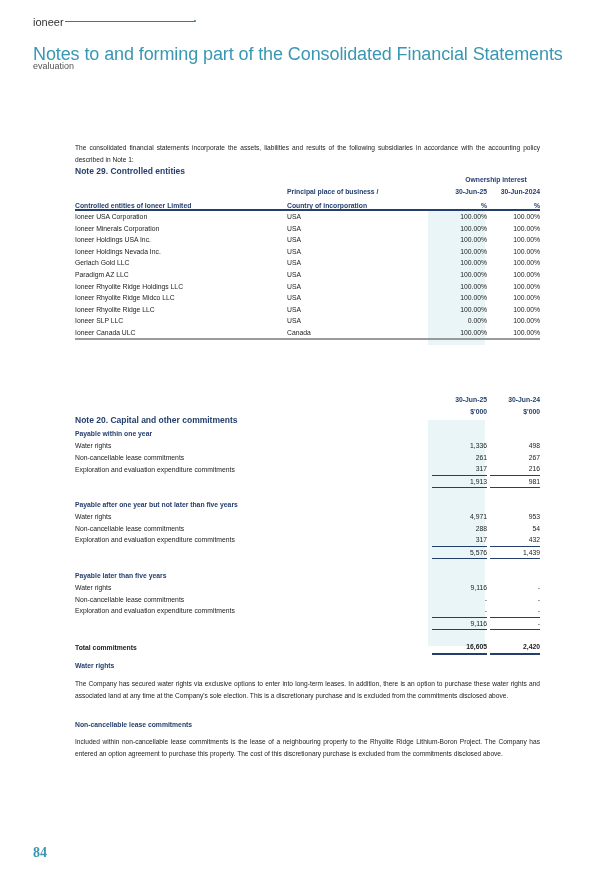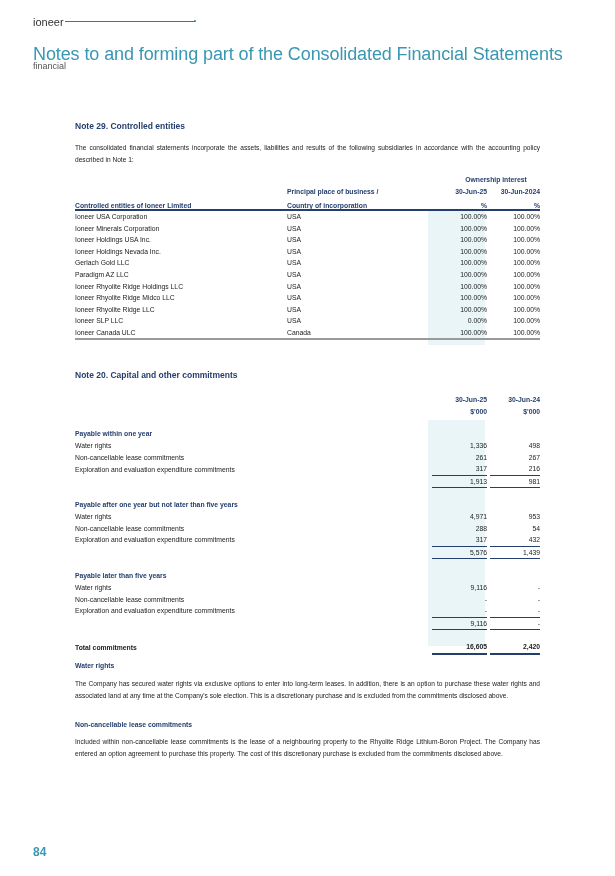--- a/index.html
+++ b/index.html
@@ -7,21 +7,21 @@
 
   .brand { position: absolute; left: 33px; top: 16px; font-size: 11px; color: #333; }
   .brand-line { position: absolute; left: 65px; top: 21px; width: 130px; height: 1px; background: #2e7f94; }
   .brand-line::after { content: ""; position: absolute; right: -1px; top: -1px; width: 2px; height: 2px; background: #2e7f94; border-radius: 1px; }
 
   .page-title { position: absolute; left: 33px; top: 44px; font-size: 18px; color: #3a97b3; letter-spacing: -0.1px; }
   .page-subtitle { position: absolute; left: 33px; top: 61px; font-size: 9px; color: #555; }
 
   .content { position: absolute; left: 75px; top: 0; width: 465px; font-size: 7px; color: #222; }
 
-  .note-heading { position: absolute; left: 0; font-size: 8.5px; font-weight: bold; color: #243e6e; }
+  .note-heading { position: absolute; left: 0; font-size: 8.5px; font-weight: bold; color: #243e6e; margin-top: 45px; }
   .para { position: absolute; left: 0; width: 465px; font-size: 6.6px; line-height: 11.5px; text-align: justify; color: #222; }
 
   .shade { position: absolute; background: #e9f5f7; }
 
   table { border-collapse: collapse; position: absolute; left: 0; width: 465px; font-size: 6.8px; }
   td, th { padding: 0; height: 11.6px; white-space: nowrap; }
   th { font-weight: bold; color: #243e6e; }
   .num { text-align: right; }
   .c-name { width: 212px; text-align: left; }
   .c-country { width: 145px; text-align: left; }
@@ -38,29 +38,29 @@
   .t2 td.v2 { width: 50px; text-align: right; }
   .t2 .sec td.lbl { font-weight: bold; color: #243e6e; }
   .t2 .hdr td { font-weight: bold; color: #243e6e; }
   .t2 .sub td.v1, .t2 .sub td.v2 { border-top: 1px solid #243e6e; border-bottom: 1px solid #243e6e; }
   .t2 .total td { font-weight: bold; color: #222; }
   .t2 .total td.v1, .t2 .total td.v2 { border-bottom: 2.5px solid #243e6e; }
   .t2 .spacer td { height: 11px; }
 
   .sub-heading { position: absolute; left: 0; font-size: 6.8px; font-weight: bold; color: #243e6e; }
 
-  .page-num { position: absolute; left: 33px; top: 845px; font-size: 12px; font-weight: bold; color: #3a97b3; }
+  .page-num { position: absolute; left: 33px; top: 845px; font-size: 14px; font-weight: bold; color: #3a97b3; font-family: Liberation Serif, serif; }
 </style>
 </head>
 <body>
 
 <div class="brand">ioneer</div>
 <div class="brand-line"></div>
 <div class="page-title">Notes to and forming part of the Consolidated Financial Statements</div>
-<div class="page-subtitle">financial</div>
+<div class="page-subtitle">evaluation</div>
 
 <div class="content">
 
   <div class="note-heading" style="top:121px;">Note 29. Controlled entities</div>
   <div class="para" style="top:142px;">The consolidated financial statements incorporate the assets, liabilities and results of the following subsidiaries in accordance with the accounting policy described in Note 1:</div>
 
   <div class="shade" style="left:353px; top:211px; width:57px; height:134px;"></div>
 
   <table style="top:174px;">
     <thead>

